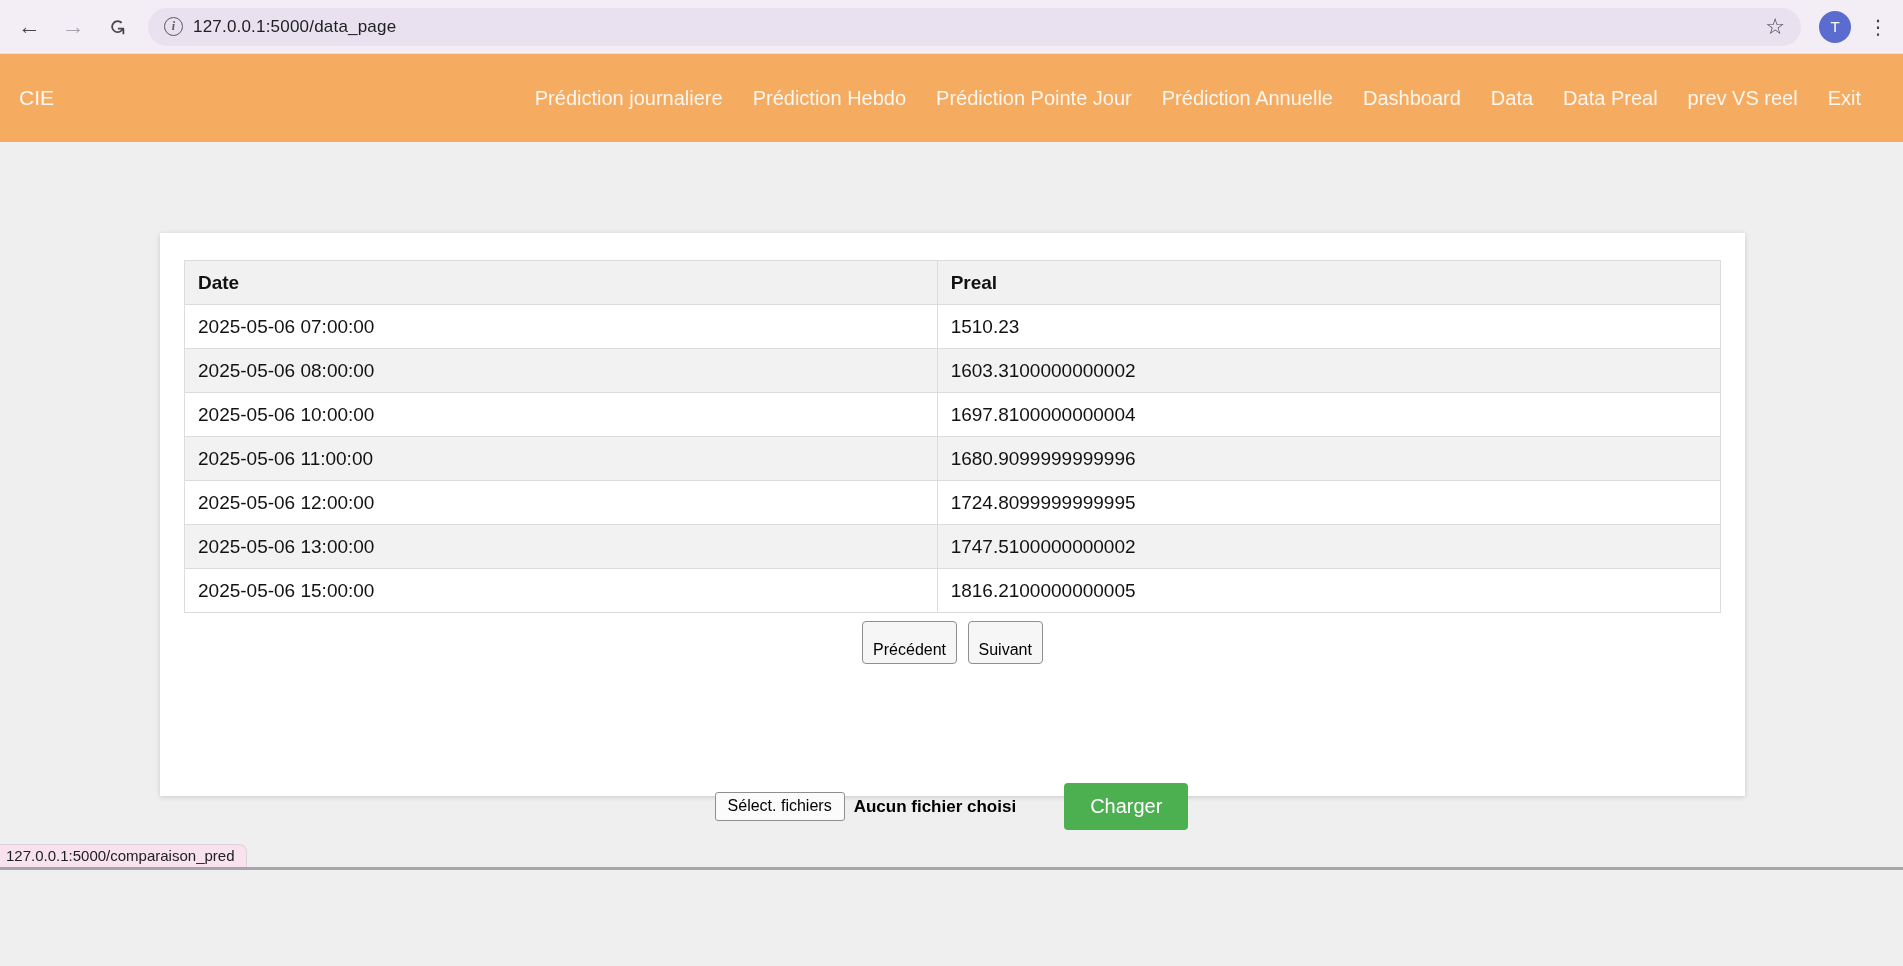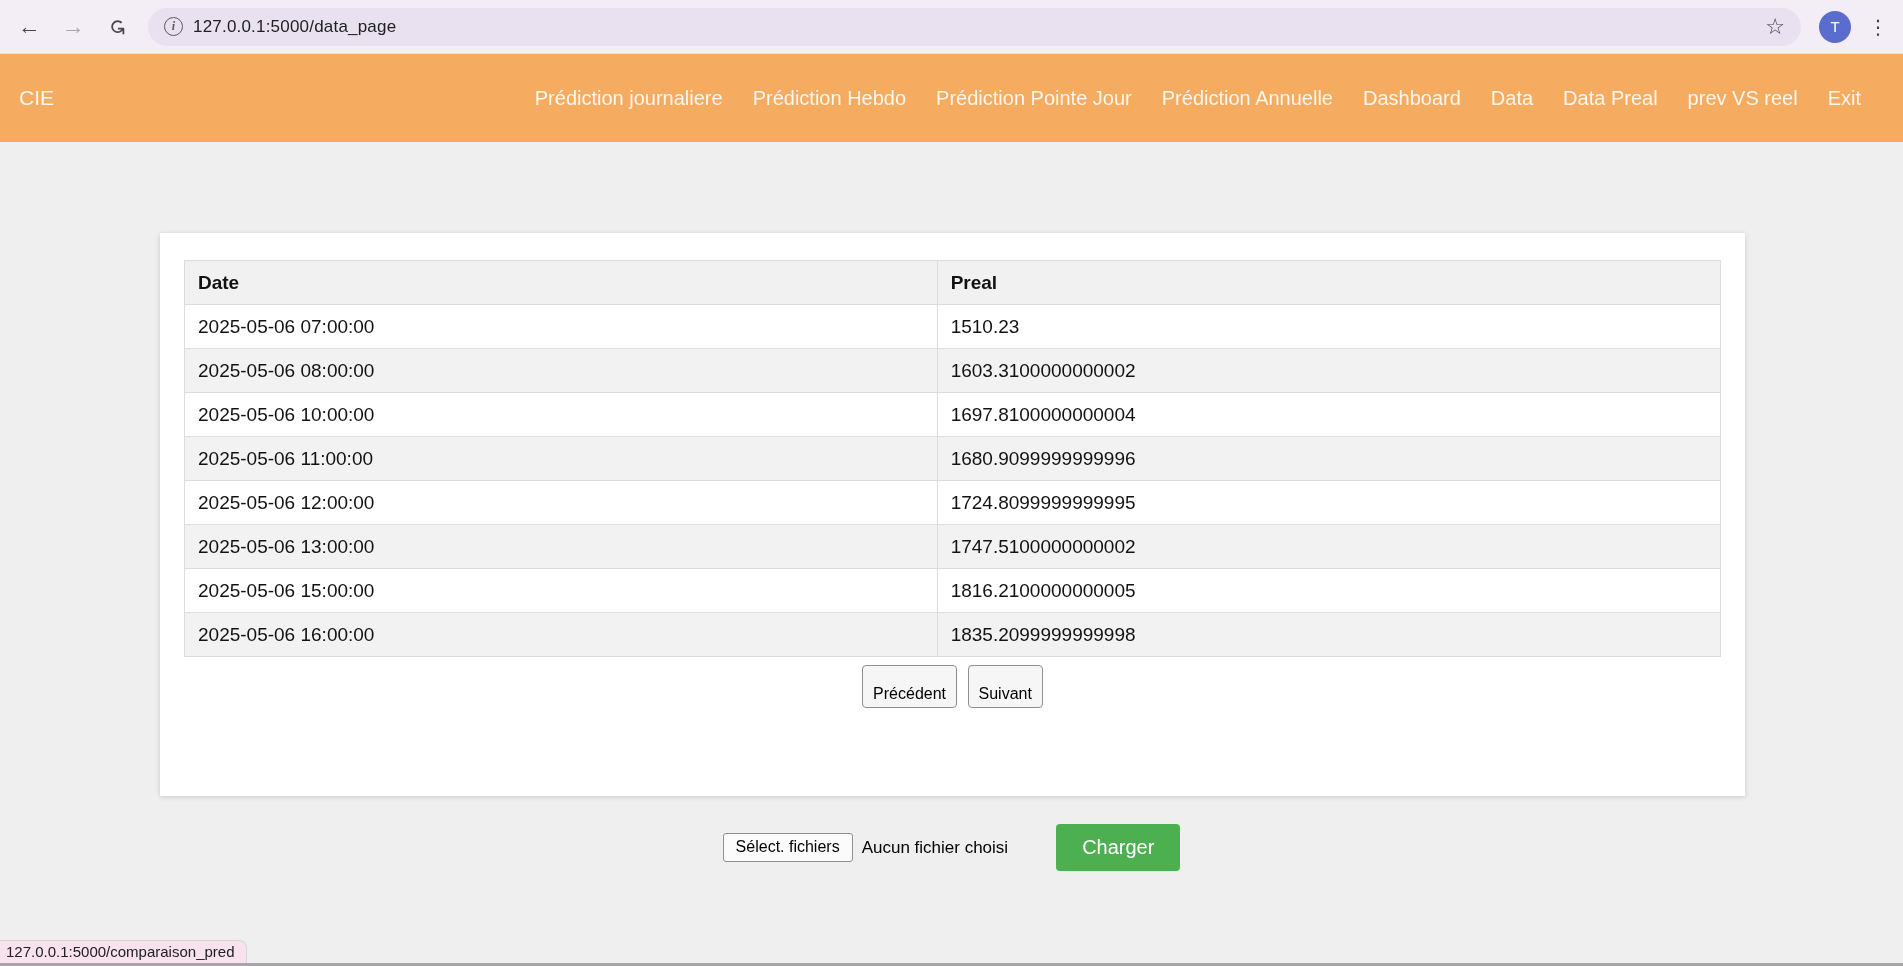--- a/index.html
+++ b/index.html
@@ -28,44 +28,44 @@
   .menu-dots { font-size:20px; color:#3c4043; width:30px; }
 
   
   .navbar { height:88px; background:#f6ac60; display:flex; align-items:center;
             padding:0 42px 0 19px; }
   .brand { color:#fbf8f3; font-size:21px; }
   .nav-links { margin-left:auto; display:flex; gap:30px; align-items:center; }
   .nav-link { color:#faf6f0; font-size:20px; cursor:pointer; white-space:nowrap; }
 
   
-  .main { position:relative; height:824px; background:#efefef; }
+  .main { position:relative; height:728px; background:#efefef; }
   .card { position:absolute; left:160px; top:91px; width:1585px; height:563px;
           background:#ffffff; box-shadow:0 1px 5px rgba(0,0,0,.16);
           padding:27px 24px 17px; }
   table { width:100%; border-collapse:collapse; font-size:19px; color:#121212;
           table-layout:fixed; }
   th, td { border:1px solid #dcdcdc; text-align:left; padding:11px 13px;
            line-height:21px; overflow:hidden; white-space:nowrap; }
   th { background:#f1f1f1; font-weight:bold; }
   col.c-date { width:49%; }
   col.c-preal { width:51%; }
   tbody tr:nth-child(even) td { background:#f2f2f2; }
 
   .pagination { margin-top:8px; text-align:center; }
   .pg-btn { font-family:"Liberation Sans", sans-serif; font-size:16px; color:#000;
             background:#f6f6f6; border:1px solid #8f8f8f; border-radius:4px;
             padding:19px 10px 4px; margin:0 3px; cursor:pointer; }
 
-  .upload-row { position:absolute; top:682px; left:0; width:100%; display:flex;
+  .upload-row { position:absolute; top:641px; left:0; width:100%; display:flex;
                 align-items:center; justify-content:center; }
   .file-btn { font-family:"Liberation Sans", sans-serif; font-size:16px; color:#000;
               background:#fbfbfb; border:1px solid #8f8f8f; border-radius:3px;
               padding:4px 12px 5px; cursor:pointer; }
-  .file-label { font-size:17px; color:#000; margin-left:9px; }
+  .file-label { font-size:17px; color:#000; margin-left:9px;font-weight:bold; }
   .charger-btn { margin-left:48px; background:#4caf50; color:#ffffff; border:none;
                  border-radius:4px; font-family:"Liberation Sans", sans-serif;
                  font-size:20px; padding:12px 26px; cursor:pointer; }
 
   
   .status-bar { position:absolute; left:0; bottom:3px; background:#f8e2ed;
                 border:1px solid #ddd2da; border-left:none; border-bottom:none;
                 border-top-right-radius:8px; padding:2px 11px 3px 6px;
                 font-size:15px; color:#202124; }
   .bottom-strip { position:absolute; left:0; bottom:0; width:100%; height:3px;
@@ -139,24 +139,20 @@
           <td>1724.8099999999995</td>
         </tr>
         <tr>
           <td>2025-05-06 13:00:00</td>
           <td>1747.5100000000002</td>
         </tr>
         <tr>
           <td>2025-05-06 15:00:00</td>
           <td>1816.2100000000005</td>
         </tr>
-        <tr>
-          <td>2025-05-06 16:00:00</td>
-          <td>1835.2099999999998</td>
-        </tr>
       </tbody>
     </table>
     <div class="pagination">
       <button class="pg-btn">Précédent</button>
       <button class="pg-btn">Suivant</button>
     </div>
   </div>
 
   <div class="upload-row">
     <button class="file-btn">Sélect. fichiers</button>

